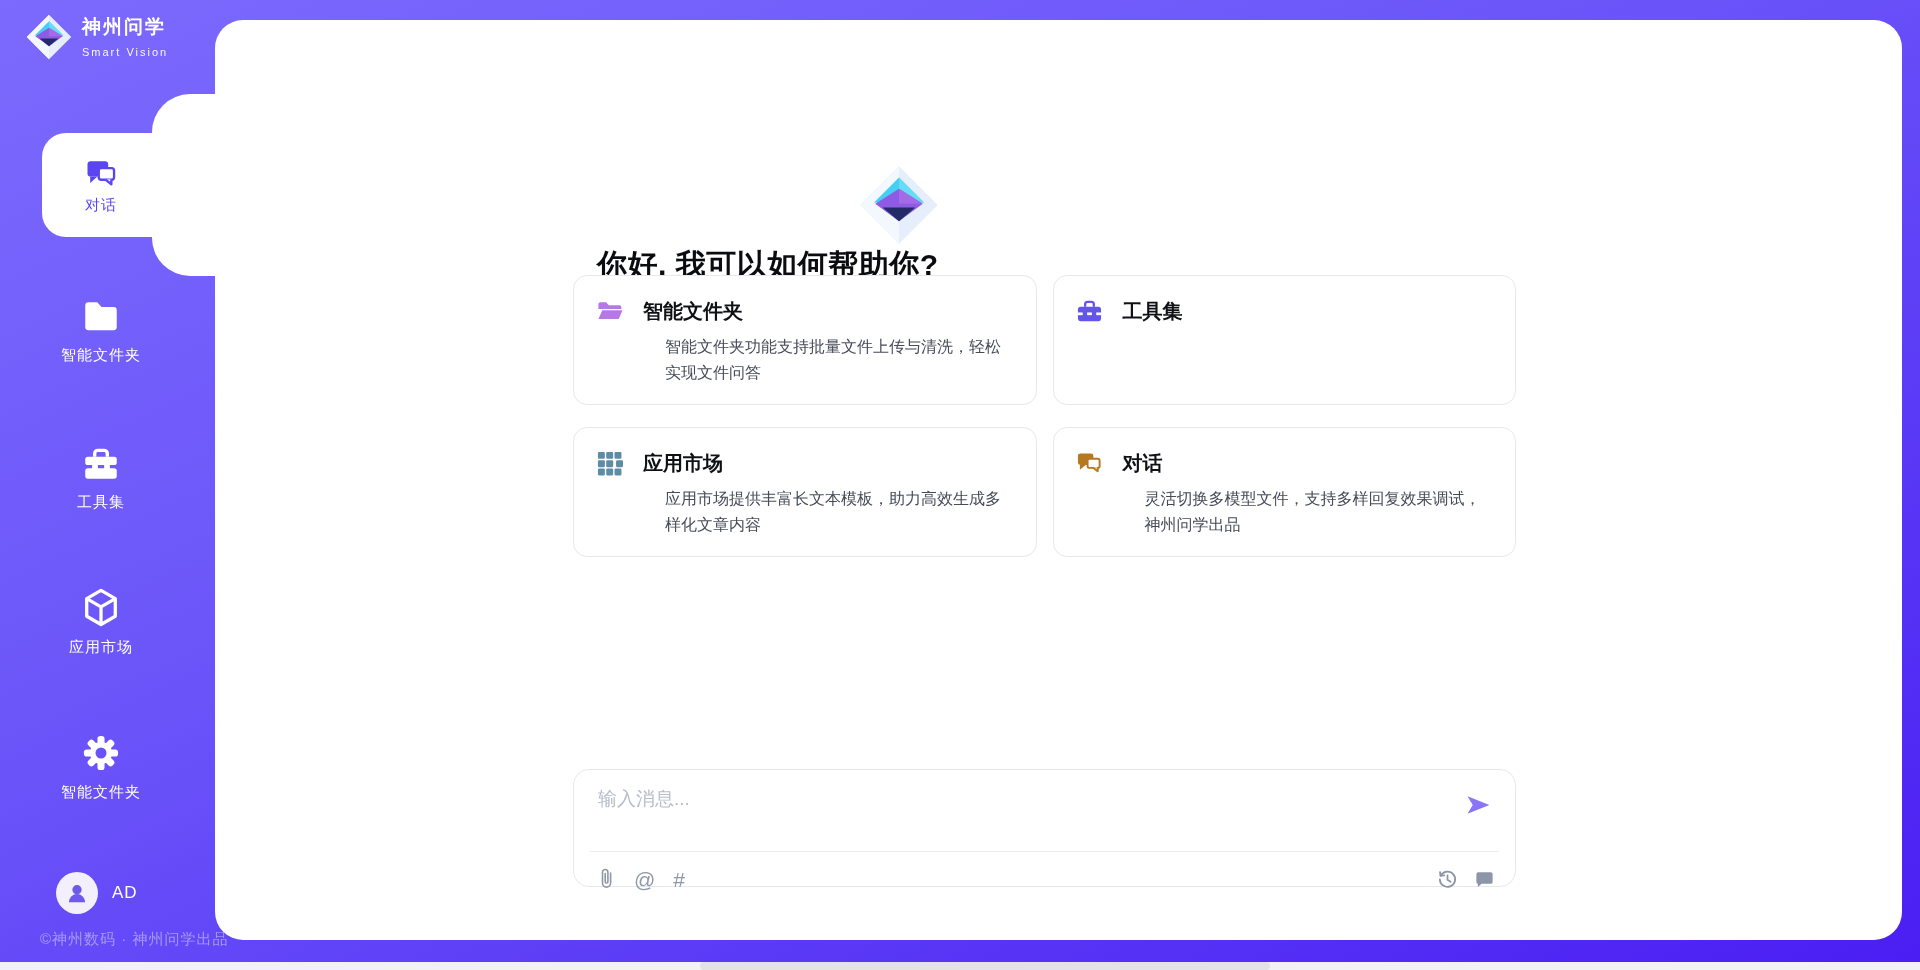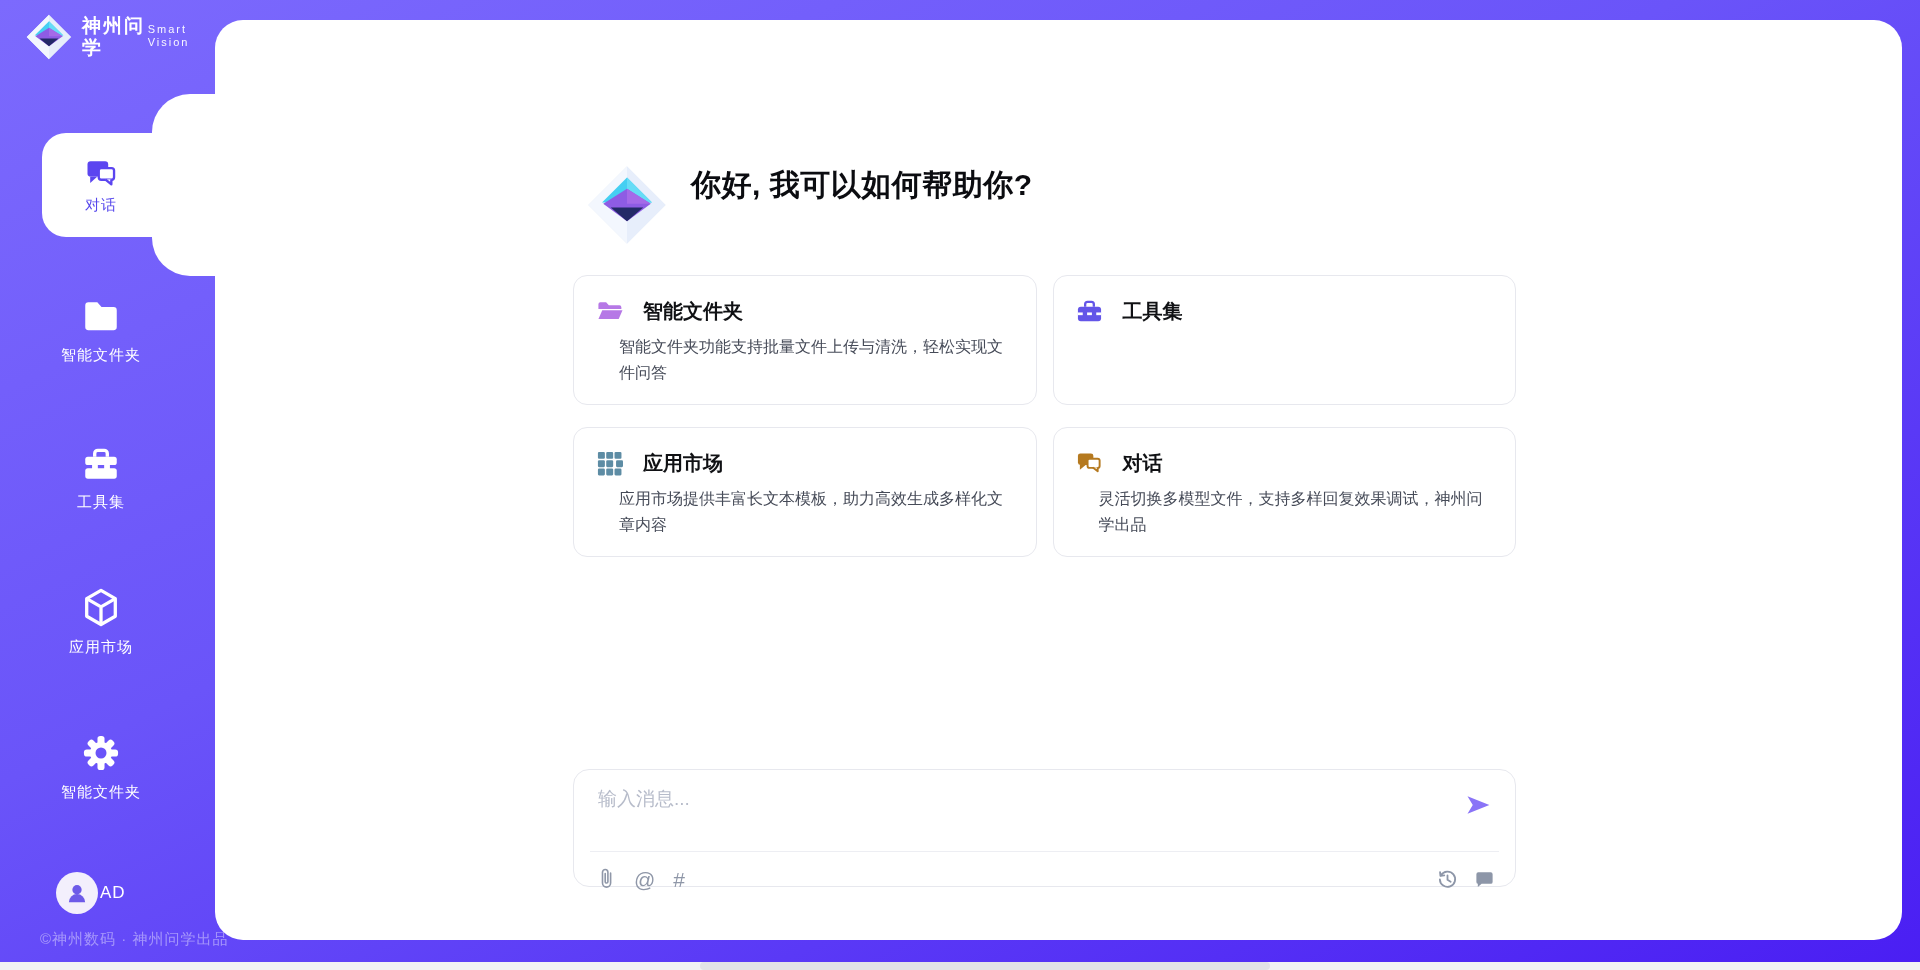--- a/index.html
+++ b/index.html
@@ -8,58 +8,58 @@
   body { position:relative;
     background:linear-gradient(155deg,#7c6afd 0%,#6a54f9 42%,#4a1ef3 100%); }
 
   
   .main-panel { position:absolute; left:215px; top:20px; right:18px; bottom:30px;
     background:#ffffff; border-radius:28px; }
 
   
   .sidebar { position:absolute; left:0; top:0; width:215px; height:100%; }
   .logo-row { position:absolute; left:26px; top:14px; display:flex; align-items:center; gap:10px; }
-  .brand-text { display:flex; flex-direction:row; line-height:1.15; }
+  .brand-text { display:flex; flex-direction:column; line-height:1.15; }
   .brand-name { color:#fff; font-size:19px; font-weight:700; letter-spacing:2px; }
   .brand-sub { color:rgba(255,255,255,.95); font-size:11px; letter-spacing:2px; margin-top:8px; }
 
   .nav-active-tab { position:absolute; left:42px; top:133px; width:173px; height:104px;
     background:#fff; border-radius:24px 0 0 24px; }
   .tab-curve-top { position:absolute; left:152px; top:94px; width:63px; height:40px;
     background:#fff; border-top-left-radius:38px; }
   .tab-curve-bottom { position:absolute; left:152px; top:236px; width:63px; height:40px;
     background:#fff; border-bottom-left-radius:38px; }
   .tab-inner { position:absolute; left:0; top:0; width:118px; height:104px;
     display:flex; flex-direction:column; align-items:center; justify-content:center; gap:5px; cursor:pointer; }
   .tab-inner .nav-label { color:#5546ec; }
 
   .nav-item { position:absolute; left:0; width:202px; display:flex; flex-direction:column;
     align-items:center; gap:8px; cursor:pointer; }
   .nav-label { font-size:15px; color:#fff; letter-spacing:1px; }
   .ni-1 { top:296px; } .ni-2 { top:443px; } .ni-3 { top:586px; } .ni-4 { top:731px; }
 
-  .user-row { position:absolute; left:56px; top:872px; display:flex; align-items:center; gap:2px; cursor:pointer; }
+  .user-row { position:absolute; left:56px; top:872px; display:flex; align-items:center; gap:14px; cursor:pointer; }
   .avatar { width:42px; height:42px; border-radius:50%; background:#f3effc;
     display:flex; align-items:center; justify-content:center; }
   .user-name { color:#fff; font-size:17px; letter-spacing:1px; }
   .copyright { position:absolute; left:40px; top:930px; font-size:15px;
     color:rgba(255,255,255,.42); letter-spacing:1px; white-space:nowrap; }
 
   
-  .greeting { position:absolute; left:372px; top:145px; display:flex; align-items:flex-start; }
+  .greeting { position:absolute; left:358px; top:145px; display:flex; align-items:flex-end;flex-direction:column; }
   .greeting h1 { margin-left:24px; font-size:30px; font-weight:700; color:#0b0c10; letter-spacing:.5px; }
 
   
   .cards { position:absolute; left:358px; top:255px; width:943px;
     display:grid; grid-template-columns:1fr 1fr; column-gap:16px; row-gap:22px; }
   .card { height:130px; border:1px solid #e7e8ee; border-radius:14px; background:#fff;
     padding:22px 28px 0 22px; cursor:pointer; }
   .card-head { display:flex; align-items:center; gap:20px; }
   .card-title { font-size:20px; font-weight:700; color:#101114; }
-  .card-desc { margin-left:23px; margin-top:9px; font-size:16px; color:#464b58; line-height:1.6; }
+  .card-desc { margin-left:69px; margin-top:9px; font-size:16px; color:#464b58; line-height:1.6; }
 
   
   .model-pill { position:absolute; left:358px; top:696px; height:45px;
     display:inline-flex; align-items:center; gap:13px; padding:0 20px 0 13px;
     background:#f0f0f5; border-radius:23px; cursor:pointer; }
   .model-name { font-size:20px; color:#1f2125; }
 
   
   .composer { position:absolute; left:358px; top:749px; width:943px; height:118px;
     border:1px solid #e7e8ee; border-radius:16px; background:#fff; }

